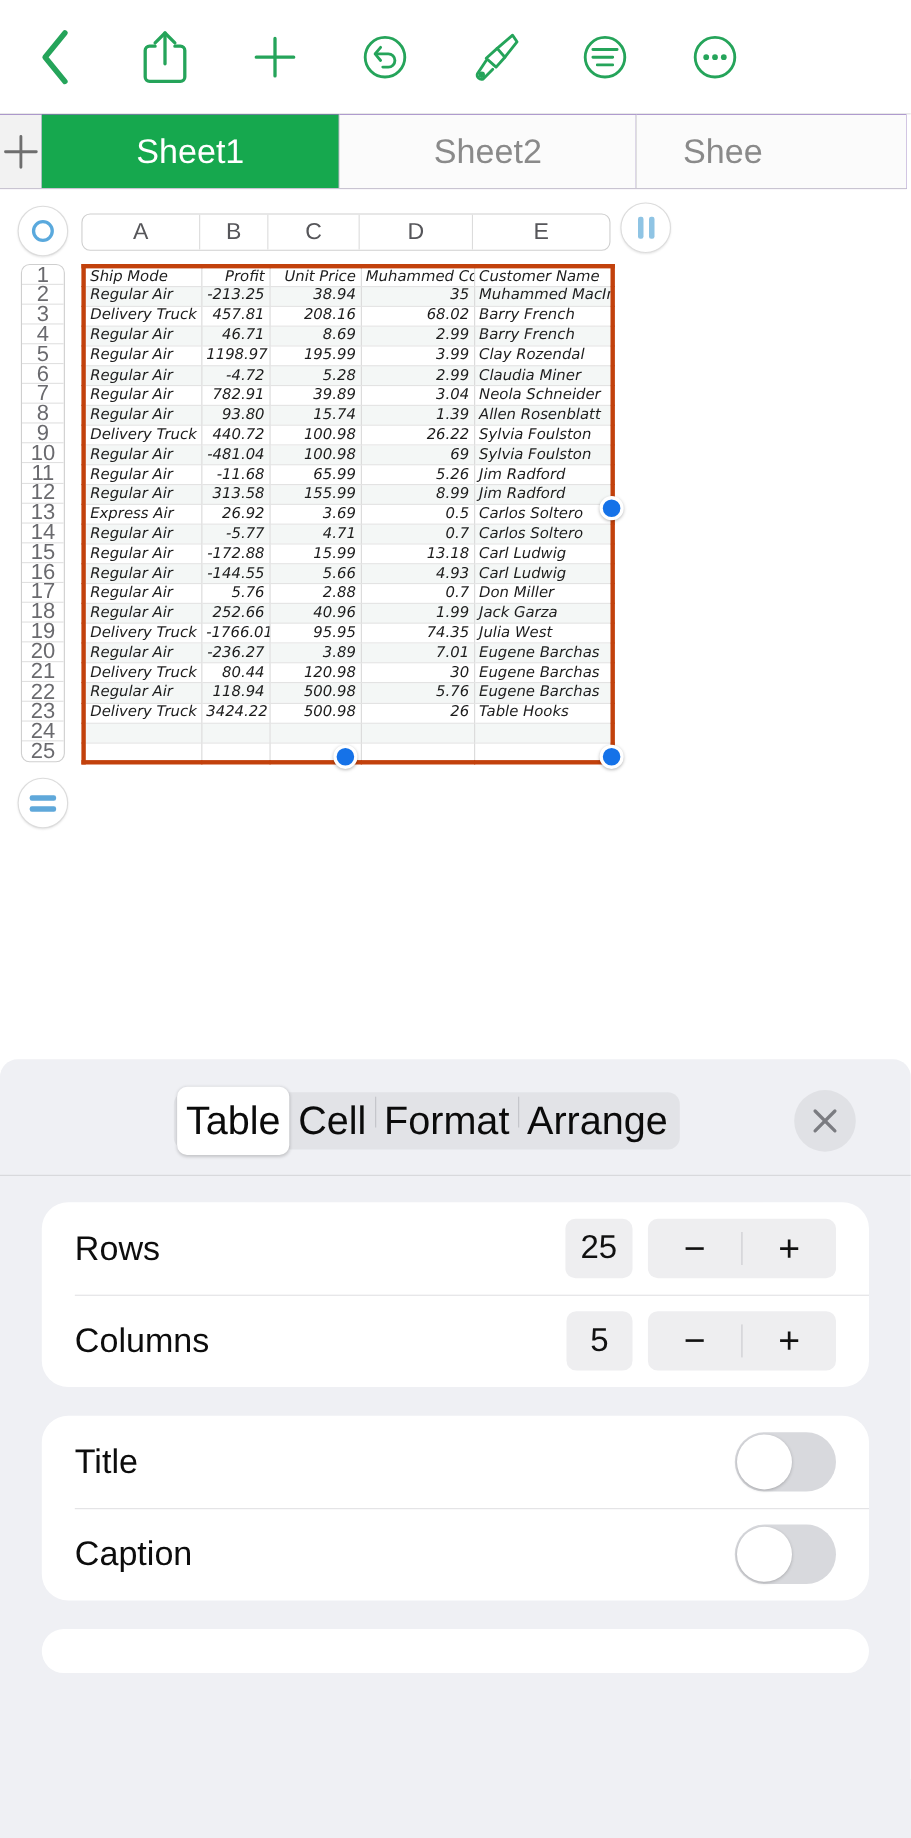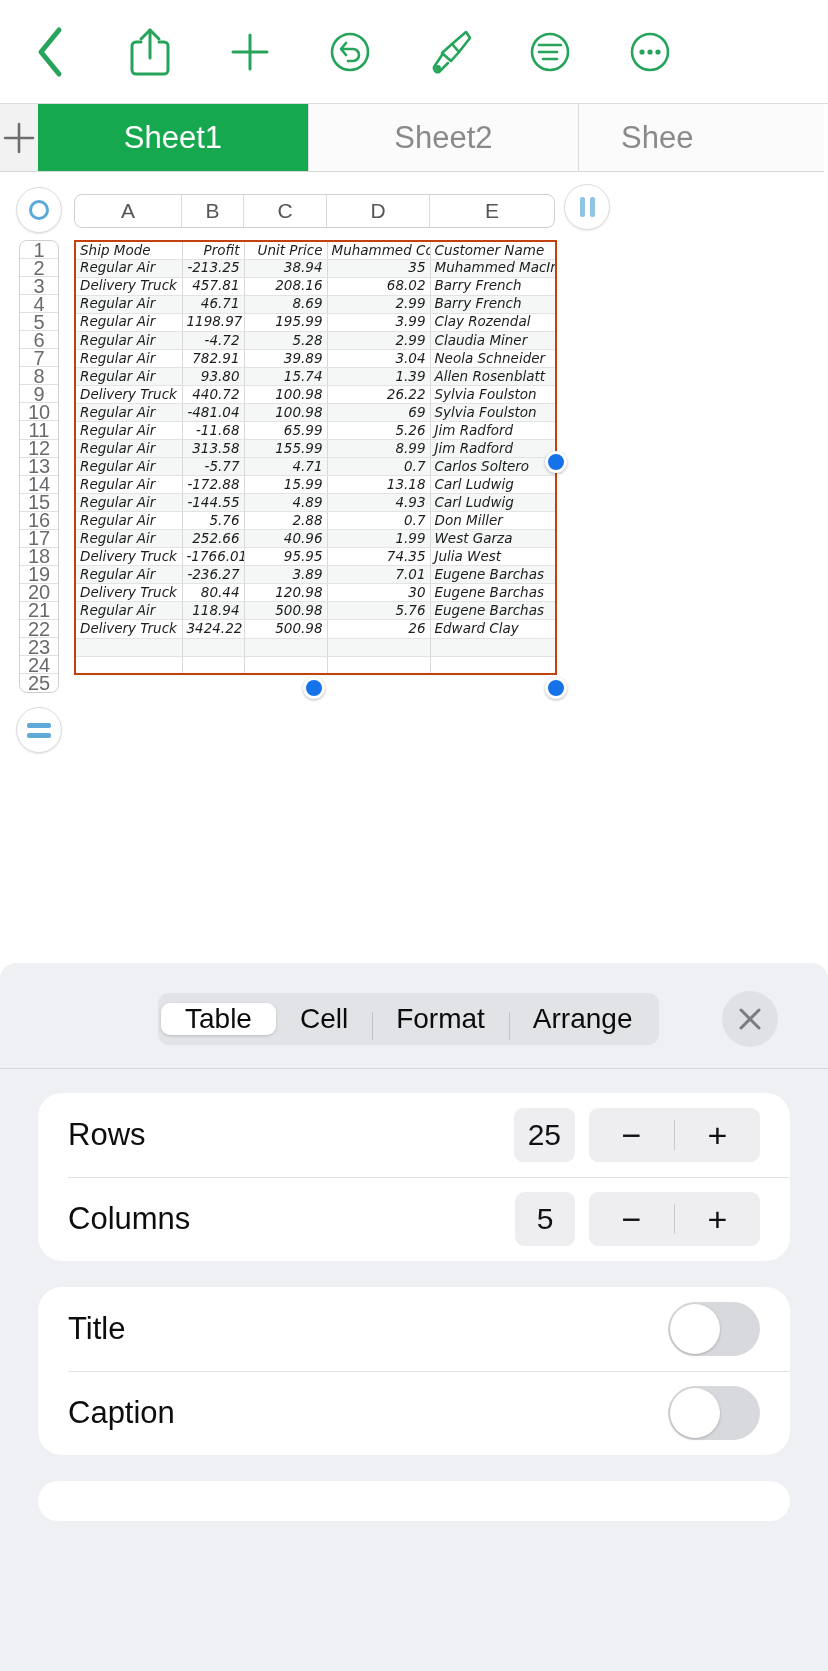--- a/index.html
+++ b/index.html
@@ -168,21 +168,21 @@
   }
   .row-head div:last-child { border-bottom: none; }
 
   
   .sheet-table {
     position: absolute;
     left: 74px; top: 68px;
     width: 481px;
     border-collapse: collapse;
     table-layout: fixed;
-    border: 2px solid #c2410c;
+    border: 4px solid #c2410c;
     background: #ffffff;
   }
   .sheet-table td {
     height: 18.05px;
     font-size: 13.5px;
     font-style: italic;
     font-family: "DejaVu Sans", sans-serif;
     color: #1c1c1c;
     padding: 0 4px;
     border-right: 1px solid #d9d9d9;
@@ -233,23 +233,23 @@
     border-radius: 11px;
     display: flex;
     align-items: center;
     padding: 3px;
   }
   .seg-item {
     position: relative;
     display: flex;
     align-items: center;
     justify-content: center;
-    height: 32px;
-    padding: 0 24px;
-    font-size: 28px;
+    height: 62px;
+    padding: 0 8px;
+    font-size: 36px;
     color: #0b0b0b;
     border-radius: 9px;
   }
   .seg-item.active {
     background: #ffffff;
     box-shadow: 0 1px 3px rgba(0,0,0,.18);
   }
   .seg-item.divider::before {
     content: "";
     position: absolute;
@@ -573,54 +573,61 @@
             <td class="num">5.26</td>
             <td>Jim Radford</td>
           </tr>
           <tr class="alt">
             <td>Regular Air</td>
             <td class="num">313.58</td>
             <td class="num">155.99</td>
             <td class="num">8.99</td>
             <td>Jim Radford</td>
           </tr>
+          <tr>
+            <td>Express Air</td>
+            <td class="num">26.92</td>
+            <td class="num">3.69</td>
+            <td class="num">0.5</td>
+            <td>Carlos Soltero</td>
+          </tr>
           <tr class="alt">
             <td>Regular Air</td>
             <td class="num">-5.77</td>
             <td class="num">4.71</td>
             <td class="num">0.7</td>
             <td>Carlos Soltero</td>
           </tr>
           <tr>
             <td>Regular Air</td>
             <td class="num">-172.88</td>
             <td class="num">15.99</td>
             <td class="num">13.18</td>
             <td>Carl Ludwig</td>
           </tr>
           <tr class="alt">
             <td>Regular Air</td>
             <td class="num">-144.55</td>
-            <td class="num">4.89</td>
+            <td class="num">5.66</td>
             <td class="num">4.93</td>
             <td>Carl Ludwig</td>
           </tr>
           <tr>
             <td>Regular Air</td>
             <td class="num">5.76</td>
             <td class="num">2.88</td>
             <td class="num">0.7</td>
             <td>Don Miller</td>
           </tr>
           <tr class="alt">
             <td>Regular Air</td>
             <td class="num">252.66</td>
             <td class="num">40.96</td>
             <td class="num">1.99</td>
-            <td>West Garza</td>
+            <td>Jack Garza</td>
           </tr>
           <tr>
             <td>Delivery Truck</td>
             <td class="num">-1766.01</td>
             <td class="num">95.95</td>
             <td class="num">74.35</td>
             <td>Julia West</td>
           </tr>
           <tr class="alt">
             <td>Regular Air</td>
@@ -641,21 +648,21 @@
             <td class="num">118.94</td>
             <td class="num">500.98</td>
             <td class="num">5.76</td>
             <td>Eugene Barchas</td>
           </tr>
           <tr>
             <td>Delivery Truck</td>
             <td class="num">3424.22</td>
             <td class="num">500.98</td>
             <td class="num">26</td>
-            <td>Edward Clay</td>
+            <td>Table Hooks</td>
           </tr>
           <tr class="alt">
             <td></td>
             <td class="num"></td>
             <td class="num"></td>
             <td class="num"></td>
             <td></td>
           </tr>
           <tr>
             <td></td>

